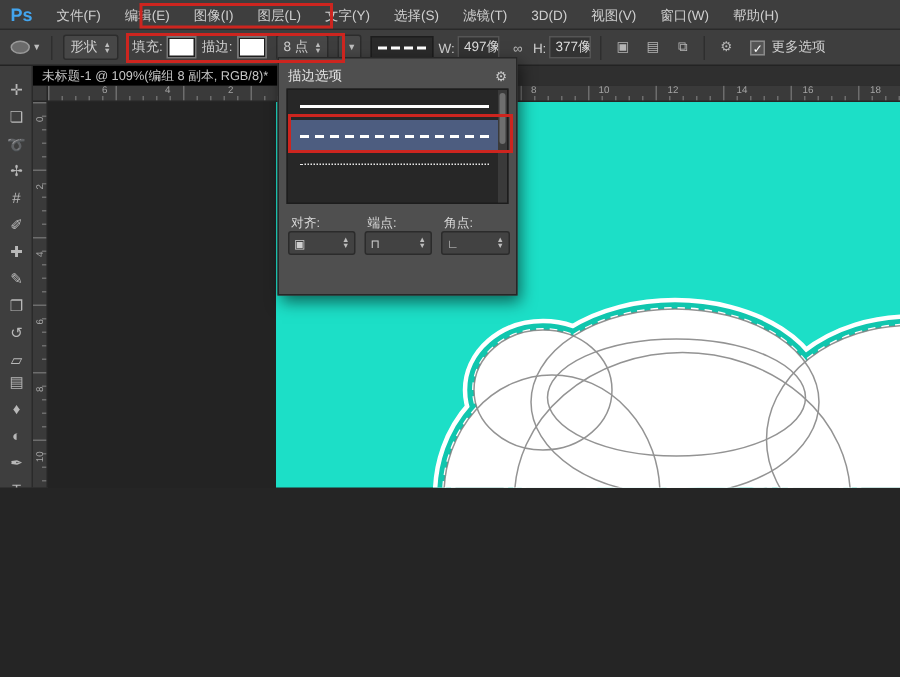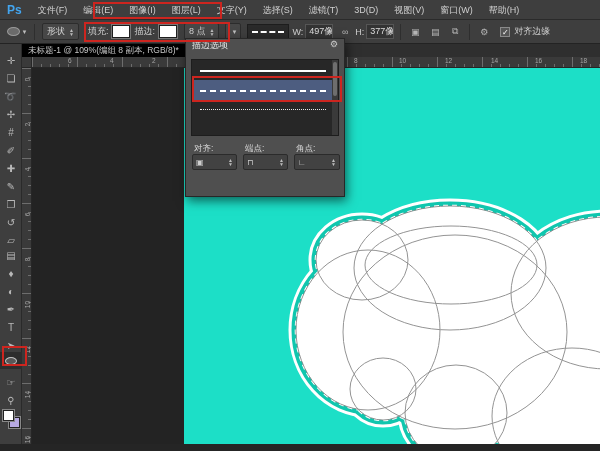--- a/index.html
+++ b/index.html
@@ -1,18 +1,18 @@
 <!DOCTYPE html>
 <html><head>
 <meta charset="utf-8">
 <style>
   * { margin:0; padding:0; box-sizing:border-box; }
   html,body { width:600px; height:451px; overflow:hidden; background:#252525;
     font-family:"Liberation Sans","DejaVu Sans",sans-serif; }
-  #app { position:relative; width:600px; height:444px; background:#242424; overflow:hidden;text-decoration:underline; }
+  #app { position:relative; width:600px; height:325px; background:#242424; overflow:hidden;text-decoration:underline; }
 
   
   .menubar { position:absolute; left:0; top:0; width:600px; height:20px; background:#3e3e3e;
     display:flex; align-items:center; border-bottom:1px solid #2a2a2a; z-index:30; }
   .ps-logo { color:#43a5ef; font-weight:bold; font-size:12px; padding:0 8px 0 7px; }
   .menu-item { color:#cfcfcf; font-size:9px; padding:0 8px; line-height:20px; white-space:nowrap; }
 
   
   .optionsbar { position:absolute; left:0; top:20px; width:600px; height:24px; background:#3e3e3e;
     border-bottom:1px solid #232323; display:flex; align-items:center; z-index:30; font-size:9px; color:#cfcfcf; }
@@ -65,21 +65,21 @@
   .vnum { position:absolute; left:0; font-size:6.5px; color:#a5a5a5; transform:rotate(-90deg); transform-origin:center; width:10px; text-align:center; }
 
   
   .pasteboard { position:absolute; left:32px; top:68px; width:152px; height:383px; background:#232323; z-index:1; }
   .canvas { position:absolute; left:184px; top:68px; width:416px; height:383px; z-index:2; }
   .canvas svg { display:block; }
 
   
   .panel { position:absolute; left:185px; top:38px; width:160px; height:159px; background:#4f4f4f;
     border:1px solid #272727; box-shadow:2px 4px 10px rgba(0,0,0,.55); z-index:40; }
-  .panel-header { height:18px; display:flex; align-items:flex-start; justify-content:space-between;
+  .panel-header { height:18px; display:flex; align-items:flex-end; justify-content:space-between;
     padding:0 6px; color:#e2e2e2; font-size:9px; }
   .style-list { position:absolute; left:5px; top:20px; width:148px; height:77px; background:#272727; border:1px solid #1d1d1d; }
   .style-scrollbar { position:absolute; right:0; top:0; width:6px; height:100%; background:#3a3a3a; }
   .style-thumb { position:absolute; right:1px; top:2px; width:4px; height:34px; background:#6e6e6e; border-radius:2px; }
   .style-row { position:absolute; left:1px; width:140px; display:flex; align-items:center; padding:0 7px; }
   .row-solid { top:2px; height:17px; }
   .row-dashed { top:20px; height:22px; background:#4d5d80; }
   .row-dotted { top:43px; height:12px; }
   .l-solid { width:100%; border-top:2px solid #fff; }
   .l-dashed { width:100%; border-top:2px dashed #fff; }
@@ -149,21 +149,21 @@
     <span class="mini-btn">∞</span>
     <span>H:</span>
     <span class="field" style="width:28px">377像</span>
     <div class="vsep"></div>
     <span class="mini-btn">▣</span>
     <span class="mini-btn">▤</span>
     <span class="mini-btn">⧉</span>
     <div class="vsep"></div>
     <span class="mini-btn">⚙</span>
     <span class="checkbox">✓</span>
-    <span>对齐边缘</span>
+    <span>更多选项</span>
   </div>
 
   <div class="tabrow">
     <div class="doc-tab">未标题-1 @ 109%(编组 8 副本, RGB/8)*</div>
   </div>
 
   <div class="ruler-corner"></div>
   <div class="hruler" id="hruler">
       <div class="htick" style="left: 0px; height: 10px;"></div>
       <div class="htick" style="left: 9px; height: 3px;"></div>

